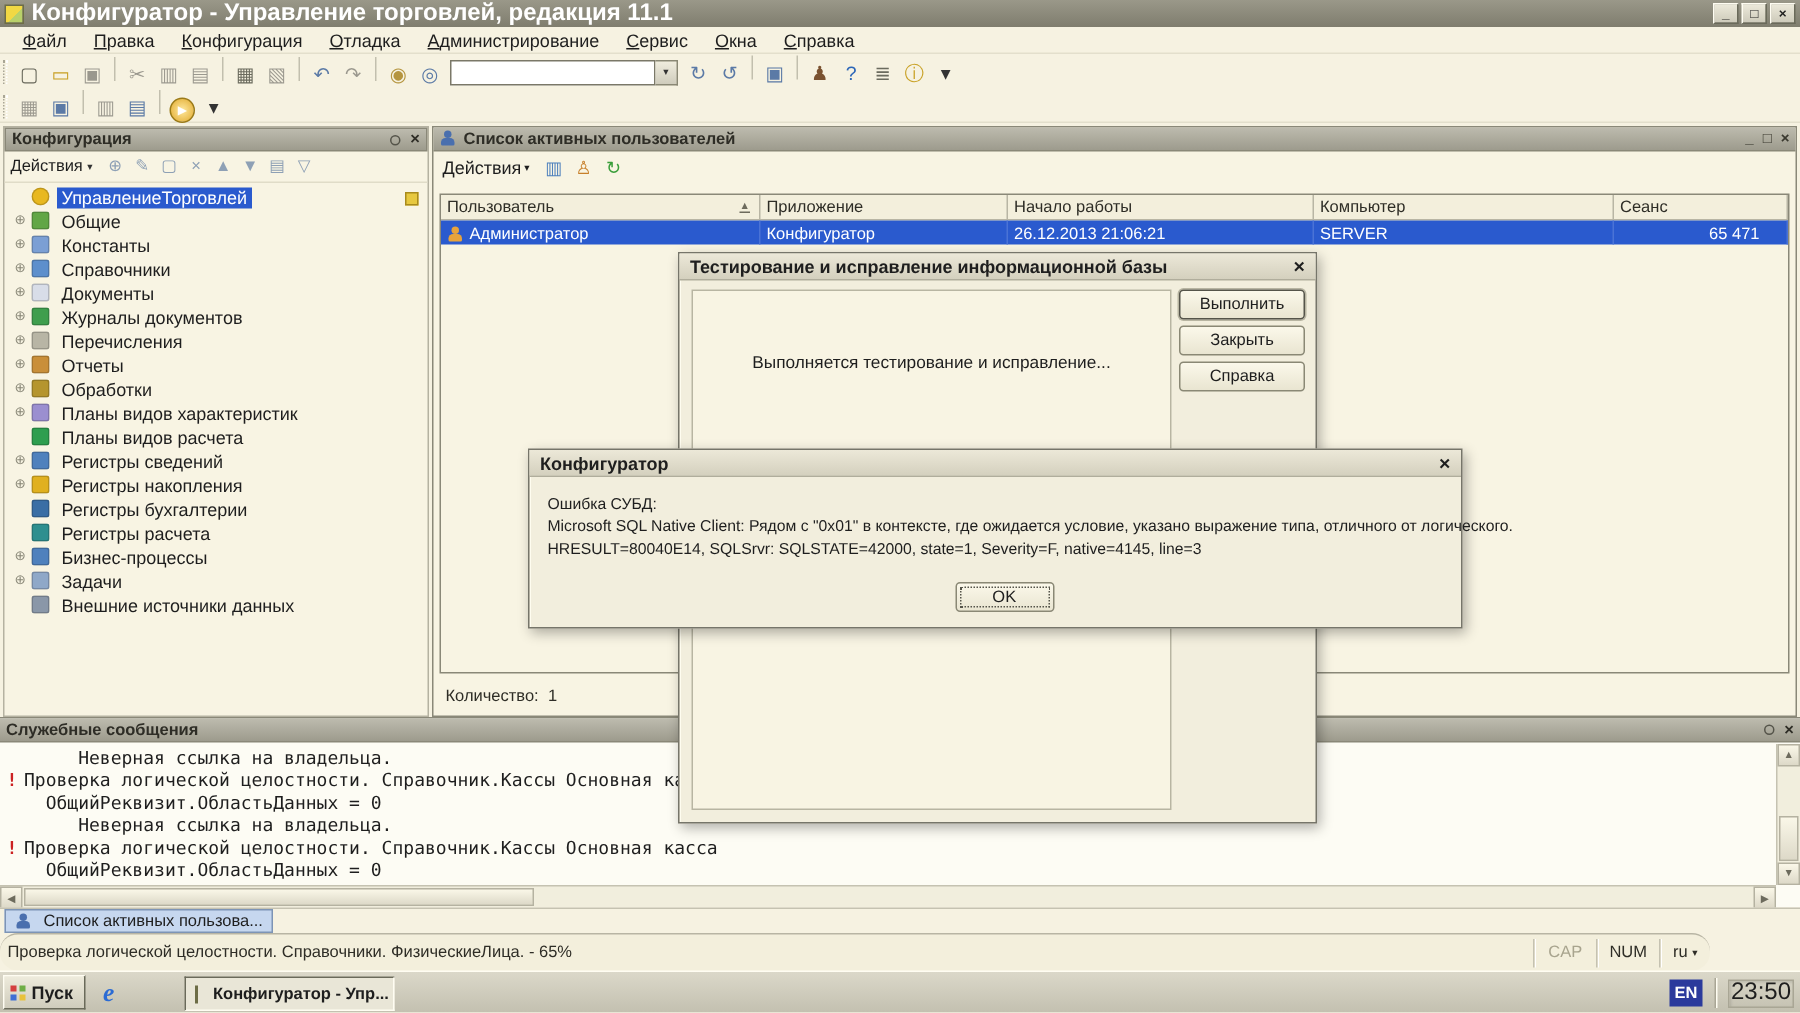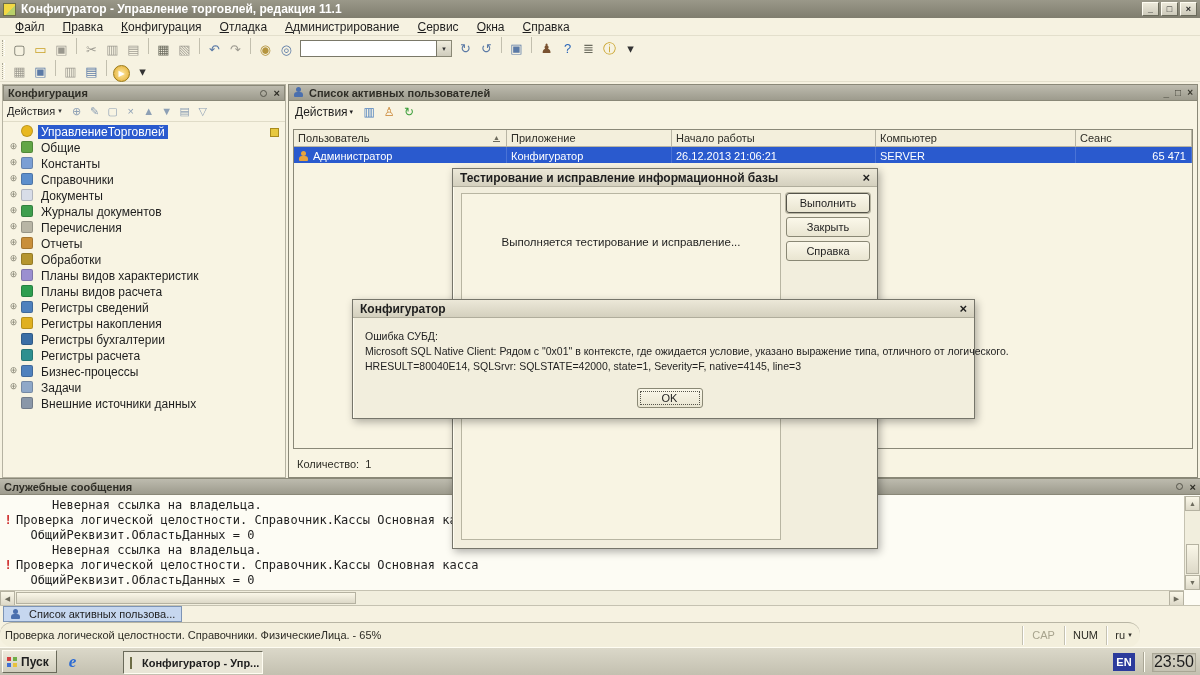--- a/index.html
+++ b/index.html
@@ -3,21 +3,21 @@
 <meta charset="utf-8">
 <style>
   * { margin:0; padding:0; box-sizing:border-box; }
   html,body { width:1200px; height:675px; overflow:hidden; }
   body { font-family:"Liberation Sans", sans-serif; font-size:12px; background:#f6f2e1; position:relative; color:#1e1e1e; }
 
   
   .titlebar { position:absolute; left:0; top:0; width:1200px; height:18px;
     background:linear-gradient(#9a9889,#7f7d6e); display:flex; align-items:center; padding:0 3px; }
   .app-ico { width:13px; height:13px; border:1px solid #6d6d46; background:linear-gradient(135deg,#f2d844 55%,#b9d16a 55%); margin-right:5px; }
-  .titlebar .t { color:#fff; font-weight:bold; font-size:12px; flex:1; white-space:nowrap; }
+  .titlebar .t { color:#fff; font-weight:bold; font-size:16px; flex:1; white-space:nowrap; }
   .winbtns { display:flex; gap:2px; }
   .winbtn { width:17px; height:14px; background:linear-gradient(#ece9da,#cdcaba); border:1px solid; border-color:#fffdf2 #6a6a5a #6a6a5a #fffdf2;
     font-size:9px; line-height:12px; text-align:center; color:#222; font-weight:bold; }
 
   .menubar { position:absolute; left:0; top:18px; width:1200px; height:18px; background:#f6f2e1; border-bottom:1px solid #e3dfcc; display:flex; align-items:center; padding-left:6px; }
   .menu-item { padding:1px 9px; white-space:nowrap; }
   .menu-item u { text-decoration:underline; }
 
   .tbar { position:absolute; left:0; width:1200px; background:#f6f2e1; display:flex; align-items:center; }
   .tb1 { top:36px; height:24px; }
@@ -59,21 +59,21 @@
   .mdi-btns { display:flex; gap:6px; color:#3a392f; font-size:10px; font-weight:bold; }
   .users-tools { height:22px; display:flex; align-items:center; padding:0 6px; }
   .uti { width:20px; height:17px; display:inline-flex; align-items:center; justify-content:center; font-size:12px; }
   .table { position:absolute; left:4px; top:44px; right:4px; bottom:28px; border:1px solid #8a8878; background:#f8f4e3; }
   .thead { display:flex; height:17px; background:#f3efdc; border-bottom:1px solid #b8b5a4; }
   .th { border-right:1px solid #b8b5a4; font-size:11px; color:#2e2d26; padding:2px 0 0 4px; white-space:nowrap; position:relative; }
   .c1{width:213px} .c2{width:165px} .c3{width:204px} .c4{width:200px} .c5{flex:1}
   .sort { position:absolute; right:6px; top:4px; font-size:7px; color:#6d6b5d; border-bottom:1px solid #6d6b5d; line-height:7px; }
   .trow { display:flex; height:16px; background:#2a5ace; color:#fff; font-size:11px; }
   .td { padding:2px 0 0 4px; border-right:1px solid #4a73d6; white-space:nowrap; display:flex; align-items:center; }
-  .td.num { justify-content:flex-end; padding-right:5px; }
+  .td.num { justify-content:flex-end; padding-right:18px; }
   .person { position:relative; width:11px; height:11px; margin-right:4px; }
   .person::before { content:""; position:absolute; left:3px; top:0; width:5px; height:5px; border-radius:50%; background:var(--pc,#4a6fae); }
   .person::after { content:""; position:absolute; left:1px; top:5px; width:9px; height:5px; border-radius:3px 3px 1px 1px; background:var(--pc,#4a6fae); }
   .person.orange { --pc:#e8a33c; }
   .count { position:absolute; left:8px; bottom:7px; font-size:11px; color:#2e2d26; }
 
   
   .msgs { position:absolute; left:0; top:478px; width:1200px; height:127px; background:#fdfcf4; border-top:1px solid #8a8878; }
   .msgs .panel-hdr { border:none; border-bottom:1px solid #8a8878; }
   .msg-body { position:absolute; left:0; top:17px; right:16px; bottom:15px; overflow:hidden; padding-top:2px; }

